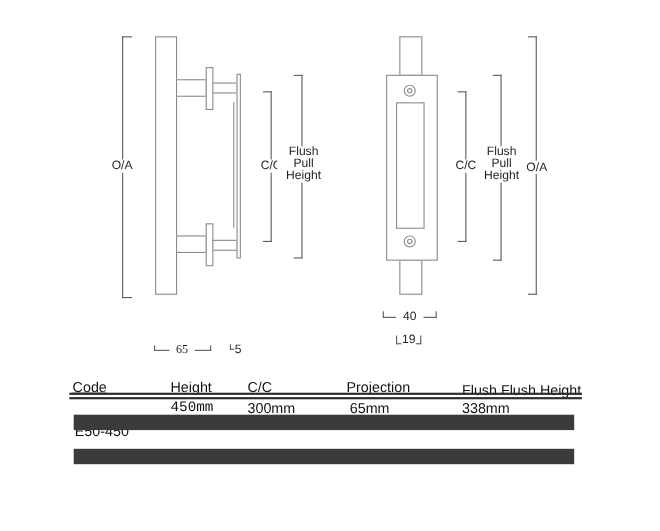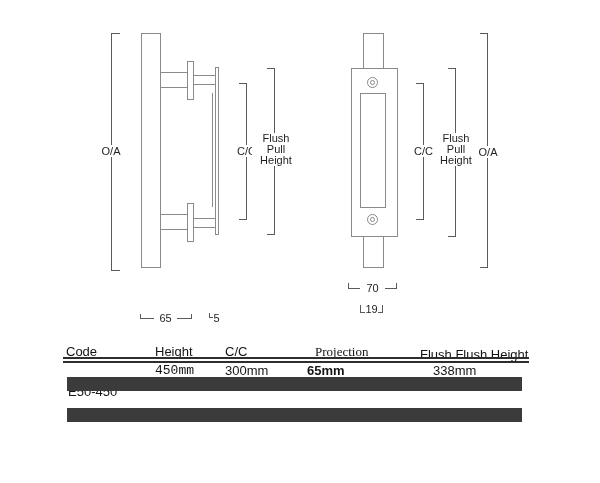--- a/index.html
+++ b/index.html
@@ -64,21 +64,21 @@
     <div class="ln" style="left:267px; top:234px; width:8px; height:1px;"></div>
     <div class="lbl lbl3" style="left:252px; top:133px; width:48px;">
       <span>Flush</span><br>
       <span>Pull</span><br>
       <span>Height</span>
     </div>
 
     <div class="ln" style="left:140px; top:318px; width:52px; height:1px;"></div>
     <div class="ln" style="left:140px; top:314px; width:1px; height:5px;"></div>
     <div class="ln" style="left:191px; top:314px; width:1px; height:5px;"></div>
-    <div class="lbl" style="left:154px; top:312px; width:23px;">65</div>
+    <div class="lbl" style="left:154px; top:312px; width:23px;font-family:Liberation Serif, serif;">65</div>
 
     <div class="corner-l" style="left:209px; top:313px; width:4px; height:5px;"></div>
     <div class="lbl" style="left:212px; top:312px; width:9px; background:transparent;">5</div>
   </div>
 
   <div>
 
     <div class="shape" style="left:363px; top:33px; width:21px; height:36px;"></div>
     <div class="shape" style="left:363px; top:236px; width:21px; height:32px;"></div>
 
@@ -108,40 +108,40 @@
     </div>
 
     <div class="ln" style="left:487px; top:33px; width:1px; height:235px;"></div>
     <div class="ln" style="left:480px; top:33px; width:8px; height:1px;"></div>
     <div class="ln" style="left:480px; top:267px; width:8px; height:1px;"></div>
     <div class="lbl" style="left:474px; top:146px; width:28px;">O/A</div>
 
     <div class="ln" style="left:348px; top:288px; width:49px; height:1px;"></div>
     <div class="ln" style="left:348px; top:283px; width:1px; height:6px;"></div>
     <div class="ln" style="left:396px; top:283px; width:1px; height:6px;"></div>
-    <div class="lbl" style="left:360px; top:282px; width:25px;">70</div>
+    <div class="lbl" style="left:360px; top:282px; width:25px;">40</div>
 
     <div class="corner-l" style="left:360px; top:305px; width:5px; height:8px;"></div>
     <div class="corner-r" style="left:378px; top:305px; width:5px; height:8px;"></div>
     <div class="lbl" style="left:364px; top:303px; width:15px; background:transparent;">19</div>
   </div>
 
   <div>
     <div class="th" style="left:66px; top:344px;text-decoration:underline;">Code</div>
     <div class="th" style="left:155px; top:344px;">Height</div>
     <div class="th" style="left:225px; top:344px;">C/C</div>
-    <div class="th" style="left:315px; top:344px;font-family:Liberation Serif, serif;">Projection</div>
+    <div class="th" style="left:315px; top:344px;">Projection</div>
     <div class="th" style="left:420px; top:347px;">Flush Flush Height</div>
 
     <div class="rule" style="left:63px; top:357px; width:466px; height:2px;"></div>
     <div class="rule" style="left:63px; top:361px; width:466px; height:2px;"></div>
 
     <div class="td" style="left:68px; top:384px;">E50-450</div>
     <div class="td" style="left:155px; top:363px;font-family:Liberation Mono, monospace;">450mm</div>
     <div class="td" style="left:225px; top:363px;">300mm</div>
-    <div class="td" style="left:307px; top:363px;font-weight:bold;">65mm</div>
-    <div class="td" style="left:420px; top:363px;margin-left:13px;">338mm</div>
+    <div class="td" style="left:318px; top:363px;">65mm</div>
+    <div class="td" style="left:420px; top:363px;">338mm</div>
 
     <div class="bar" style="left:67px; top:377px; width:455px; height:14px;"></div>
     <div class="bar" style="left:67px; top:408px; width:455px; height:14px;"></div>
   </div>
 
 </div>
 
 </body></html>

